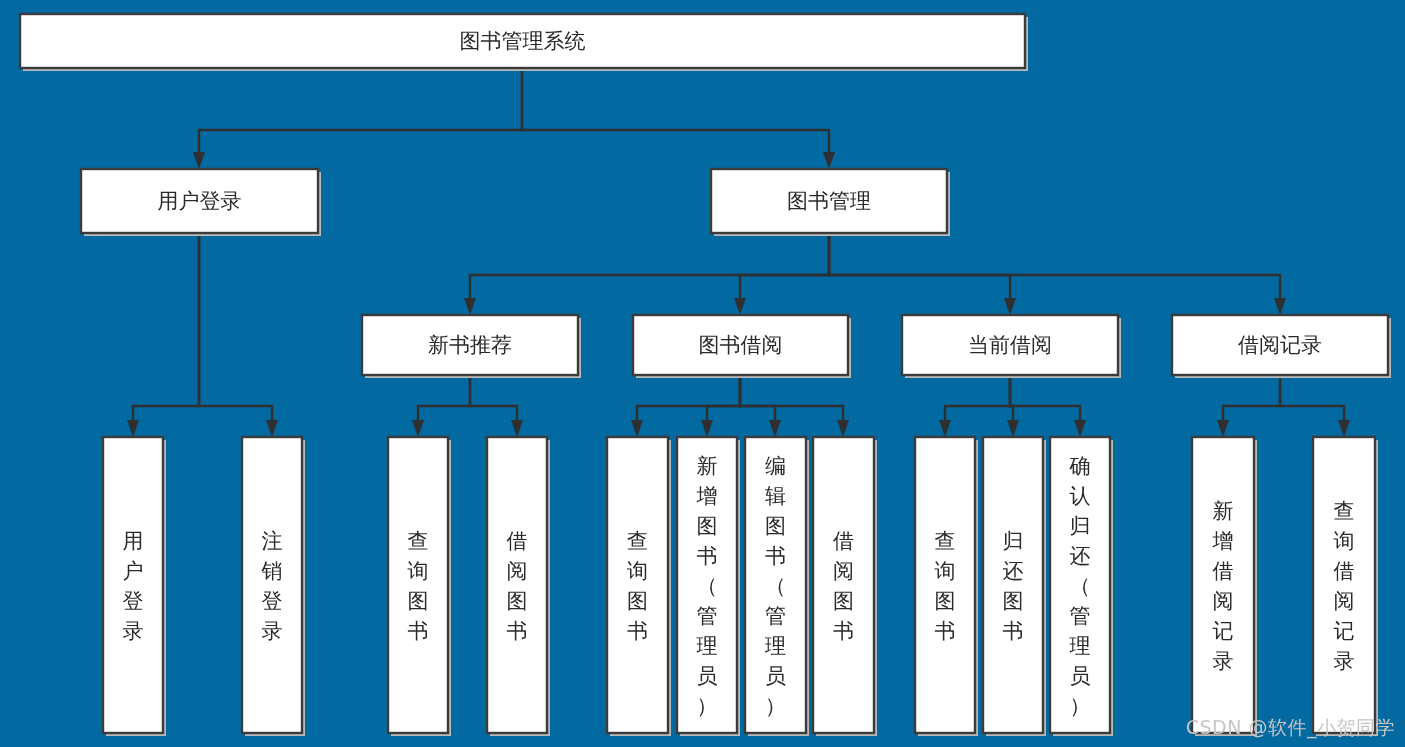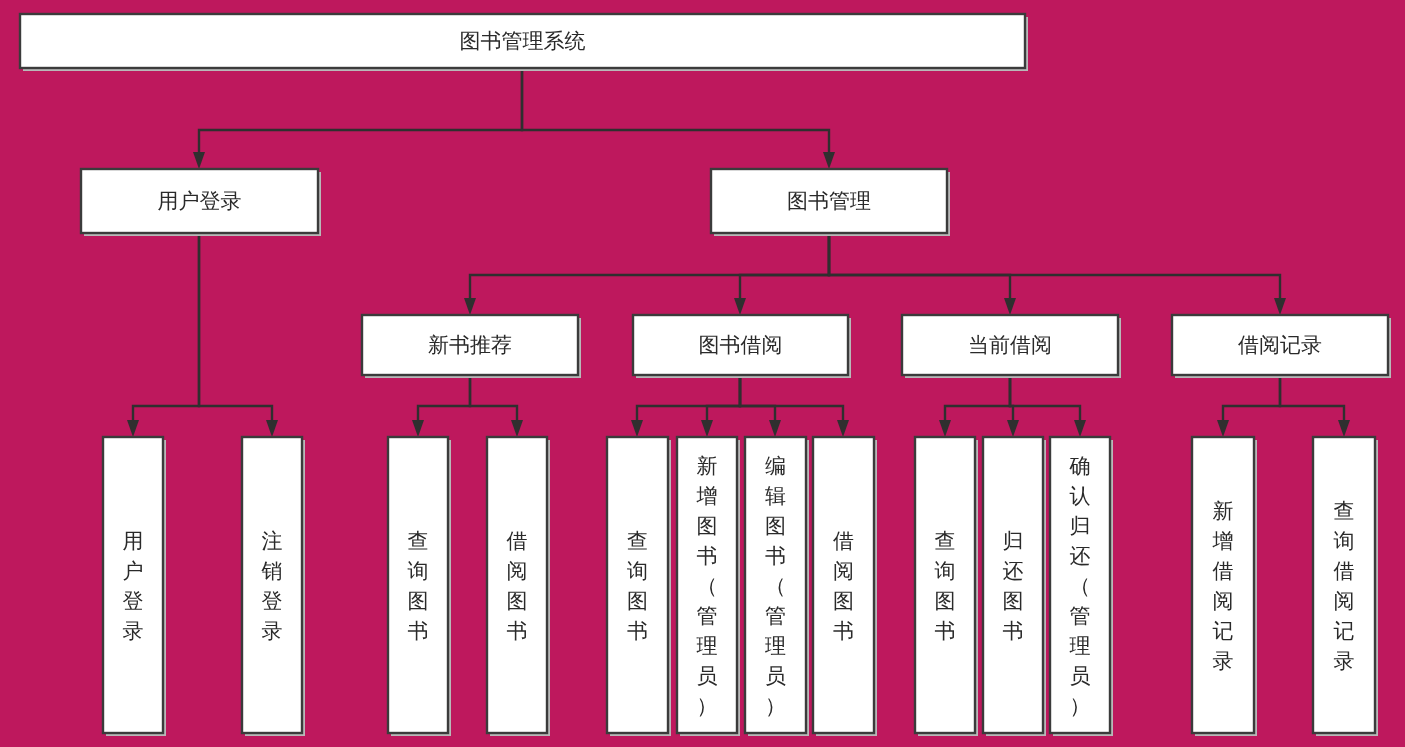--- a/index.html
+++ b/index.html
@@ -1,21 +1,21 @@
 <!DOCTYPE html>
 <html><head>
 <meta charset="utf-8">
 <style>
   html,body{margin:0;padding:0;background:#ffffff;}
   body{
     width:1405px;height:747px;
     font-family:"Liberation Sans","DejaVu Sans",sans-serif;
     overflow:hidden;
   }
-  #diagram-root{position:relative;width:1405px;height:747px;background:#be185d;}
+  #diagram-root{position:relative;width:1405px;height:747px;background:#0369a1;}
   svg#flow{position:absolute;top:0;left:0;width:1405px;height:747px;display:block;}
 
   .node-rect{fill:#ffffff;stroke:#3b3b3b;stroke-width:2.4;}
   .node-shadow{fill:#b9b9b9;stroke:none;}
   .connector{stroke:#2f2f2f;stroke-width:2.4;fill:none;stroke-linecap:square;}
   .arrow-head{fill:#2f2f2f;stroke:none;}
 
   .node-label{
     font-family:"DejaVu Sans","Liberation Sans",sans-serif;
     font-size:21px;
@@ -220,13 +220,14 @@
           <rect class="node-rect" x="1192" y="437" width="62" height="296"></rect>
           <text class="node-label-vertical" x="1223" y="518.4"><tspan x="1223" dy="0">新</tspan><tspan x="1223" dy="30">增</tspan><tspan x="1223" dy="30">借</tspan><tspan x="1223" dy="30">阅</tspan><tspan x="1223" dy="30">记</tspan><tspan x="1223" dy="30">录</tspan></text>
         </g>
         <g>
           <rect class="node-shadow" x="1316" y="440" width="62" height="296"></rect>
           <rect class="node-rect" x="1313" y="437" width="62" height="296"></rect>
           <text class="node-label-vertical" x="1344" y="518.4"><tspan x="1344" dy="0">查</tspan><tspan x="1344" dy="30">询</tspan><tspan x="1344" dy="30">借</tspan><tspan x="1344" dy="30">阅</tspan><tspan x="1344" dy="30">记</tspan><tspan x="1344" dy="30">录</tspan></text>
         </g>
       </g>
   </svg>
+  <div class="watermark">CSDN @软件_小贺同学</div>
 </div>
 
 </body></html>

